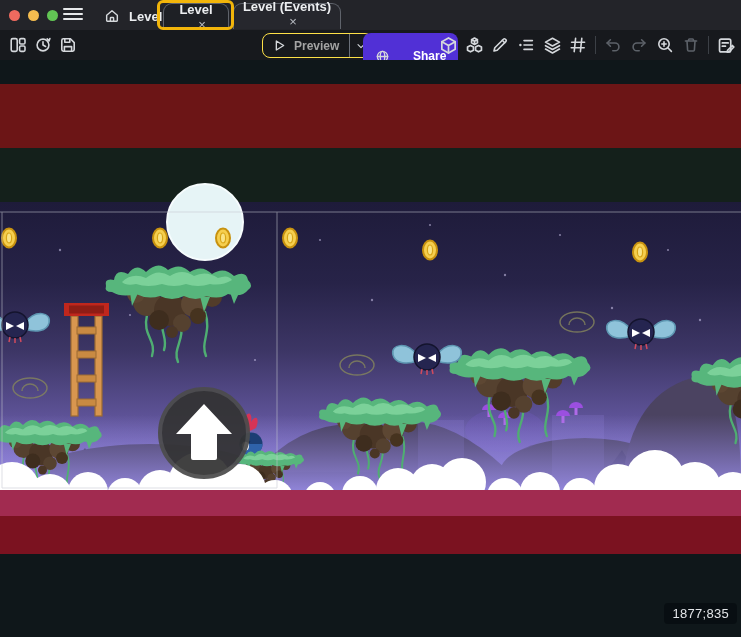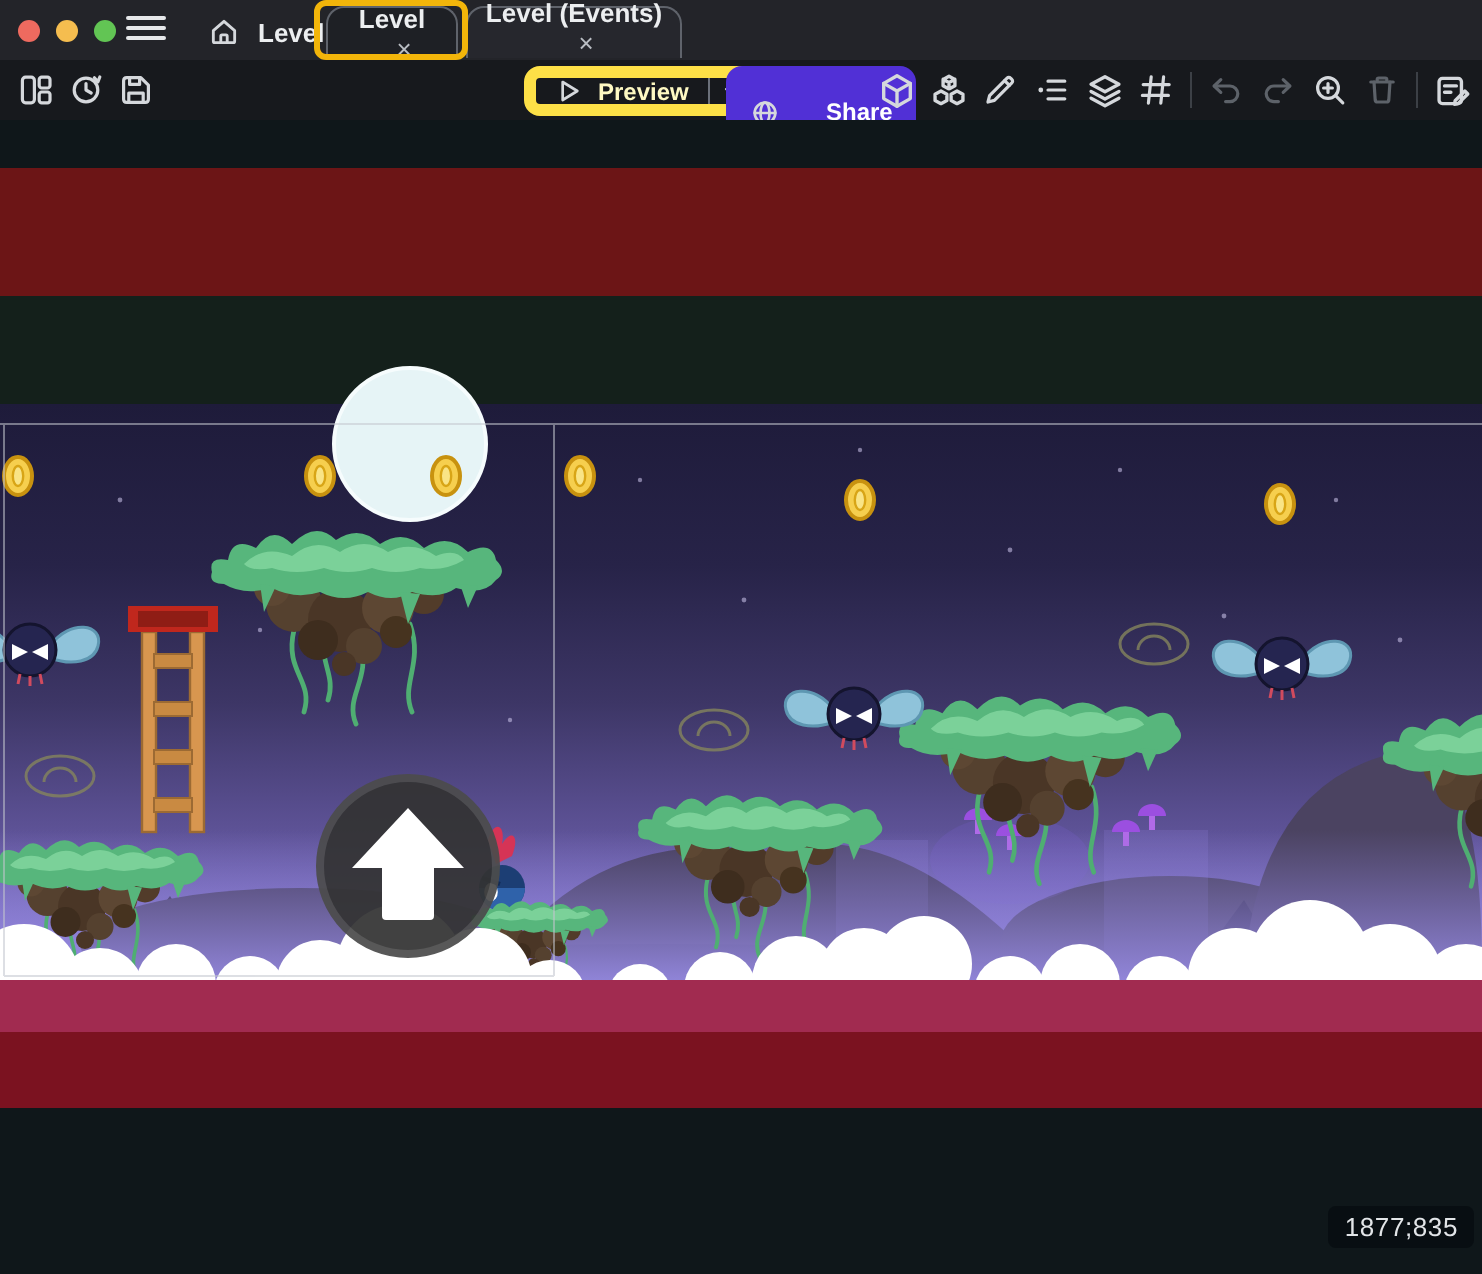--- a/index.html
+++ b/index.html
@@ -23,21 +23,21 @@
   #tab-level-events{left:233px;width:108px;justify-content:flex-end;}
   #tab-highlight{position:absolute;left:157px;top:0px;width:77px;height:30px;
        border:3px solid #f2b50a;border-radius:6px;box-sizing:border-box;pointer-events:none;}
   
   #toolbar{position:absolute;left:0;top:30px;width:741px;height:30px;background:#17191d;}
   .tbtn{display:flex;align-items:center;justify-content:center;width:24px;height:26px;cursor:pointer;}
   #tb-left{position:absolute;left:6px;top:2px;display:flex;gap:1px;}
   .ic{stroke:#d5d8dc;fill:none;stroke-width:1.6;stroke-linecap:round;stroke-linejoin:round;}
   .ic-dim{stroke:#5d6269;}
   #preview-group{position:absolute;left:262px;top:3px;height:25px;display:flex;align-items:center;
-       border:6px solid #fde047;border-radius:8px;color:#fef9c3;box-sizing:border-box;}
+       border:1px solid #fde047;border-radius:8px;color:#a3a3a3;box-sizing:border-box;}
   #preview-main{display:flex;align-items:center;gap:7px;padding:0 10px 0 9px;height:100%;cursor:pointer;}
   #preview-main span{font-size:12px;font-weight:700;}
   #preview-caret{display:flex;align-items:center;justify-content:center;width:22px;height:100%;
        border-left:1px solid #6b707a;cursor:pointer;}
   #share-btn{position:absolute;left:363px;top:3px;height:25px;padding:16px 12px;display:flex;align-items:flex-start;gap:23px;
        background:#5130d6;border-radius:8px;color:#fff;font-size:12px;font-weight:700;cursor:pointer;}
   #tb-right{position:absolute;right:3px;top:2px;display:flex;align-items:center;gap:2px;}
   .tb-div{width:1px;height:18px;background:#3c4046;margin:0 3px;}
   
   #scene{position:absolute;left:0;top:60px;width:741px;height:577px;}

